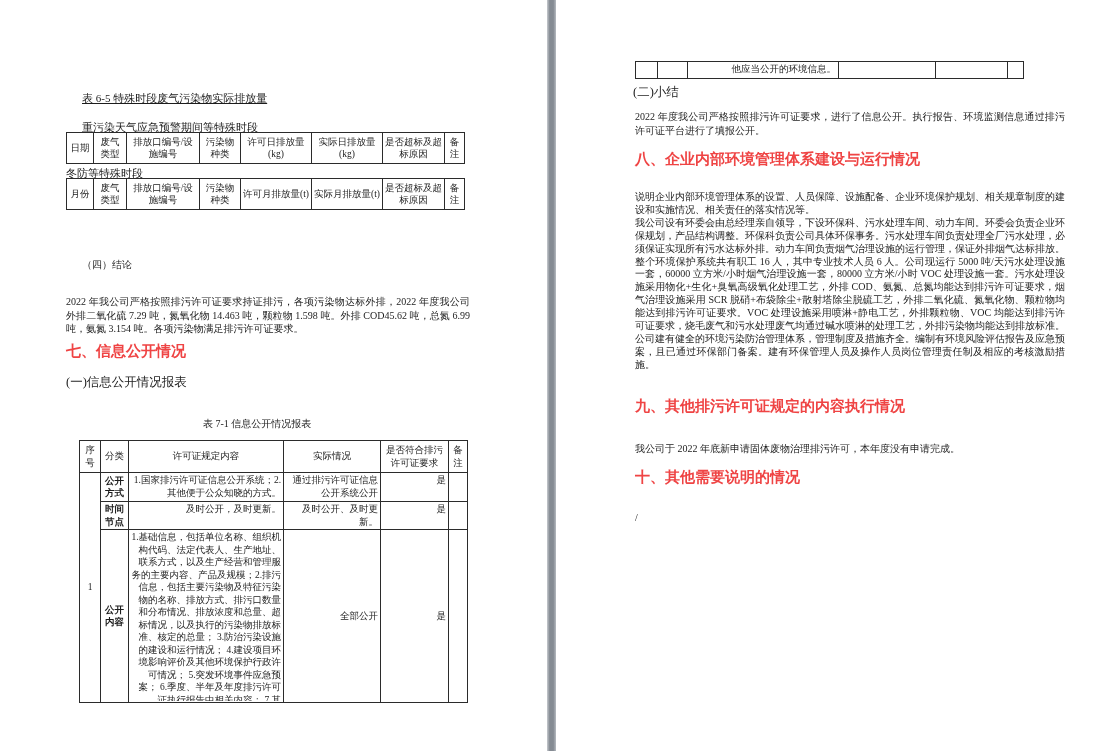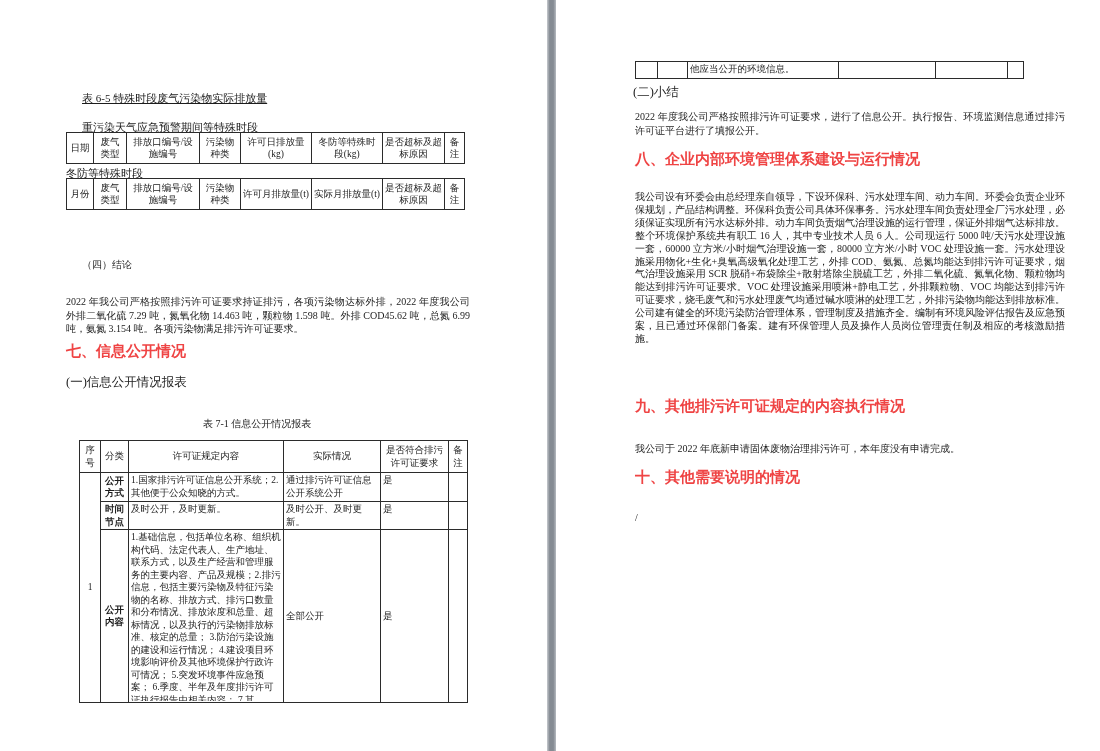--- a/index.html
+++ b/index.html
@@ -20,21 +20,21 @@
   .big-heading{font-size:15px;font-weight:bold;color:#ef4444;}
   .sub-heading{font-size:12.5px;}
   .conc-heading{font-size:10px;}
   table{border-collapse:collapse;table-layout:fixed;position:absolute;}
   td,th{
     border:1px solid #2b2b2b;
     font-size:9.5px;line-height:12.5px;font-weight:normal;
     padding:1px 2px;vertical-align:middle;overflow:hidden;
   }
   th{text-align:center;}
-  .cell-left{text-align:left;vertical-align:top;}
+  .cell-left{text-align:right;vertical-align:top;}
   .cell-center{text-align:center;}
   .clip{overflow:hidden;}
 </style>
 </head>
 <body>
 
 <div class="page" style="left:0;width:547px;"></div>
 
 <div class="page" style="left:556px;width:544px;"></div>
 
@@ -55,21 +55,21 @@
       <col style="width:62px">
       <col style="width:20px">
   </colgroup>
   <tbody>
       <tr style="height:31px;">
     <th>日期</th>
     <th>废气类型</th>
     <th>排放口编号/设施编号</th>
     <th>污染物种类</th>
     <th>许可日排放量(kg)</th>
-    <th>冬防等特殊时段(kg)</th>
+    <th>实际日排放量(kg)</th>
     <th>是否超标及超标原因</th>
     <th>备注</th>
   </tr>
 </tbody>
   </table>
 
 <div class="abs small-title" style="left:66px;top:166px;">冬防等特殊时段</div>
 
 <table style="left:66px;top:178px;width:398px;">
   <colgroup>
@@ -172,20 +172,21 @@
 </tbody>
   </table>
 
 <div class="abs sub-heading" style="left:633px;top:84px;">(二)小结</div>
 
 <div class="abs doc-text clip" style="left:635px;top:110px;width:430px;height:30px;">2022 年度我公司严格按照排污许可证要求，进行了信息公开。执行报告、环境监测信息通过排污许可证平台进行了填报公开。</div>
 
 <div class="abs big-heading" style="left:635px;top:150px;">八、企业内部环境管理体系建设与运行情况</div>
 
 <div class="abs clip" style="left:635px;top:191px;width:430px;height:194px;">
+  <div class="doc-text" style="line-height:12.9px;">说明企业内部环境管理体系的设置、人员保障、设施配备、企业环境保护规划、相关规章制度的建设和实施情况、相关责任的落实情况等。</div>
   <div class="doc-text" style="line-height:12.9px;">我公司设有环委会由总经理亲自领导，下设环保科、污水处理车间、动力车间。环委会负责企业环保规划，产品结构调整。环保科负责公司具体环保事务。污水处理车间负责处理全厂污水处理，必须保证实现所有污水达标外排。动力车间负责烟气治理设施的运行管理，保证外排烟气达标排放。整个环境保护系统共有职工 16 人，其中专业技术人员 6 人。公司现运行 5000 吨/天污水处理设施一套，60000 立方米/小时烟气治理设施一套，80000 立方米/小时 VOC 处理设施一套。污水处理设施采用物化+生化+臭氧高级氧化处理工艺，外排 COD、氨氮、总氮均能达到排污许可证要求，烟气治理设施采用 SCR 脱硝+布袋除尘+散射塔除尘脱硫工艺，外排二氧化硫、氮氧化物、颗粒物均能达到排污许可证要求。VOC 处理设施采用喷淋+静电工艺，外排颗粒物、VOC 均能达到排污许可证要求，烧毛废气和污水处理废气均通过碱水喷淋的处理工艺，外排污染物均能达到排放标准。 公司建有健全的环境污染防治管理体系，管理制度及措施齐全。编制有环境风险评估报告及应急预案，且已通过环保部门备案。建有环保管理人员及操作人员岗位管理责任制及相应的考核激励措施。</div>
 </div>
 
 <div class="abs big-heading" style="left:635px;top:397px;">九、其他排污许可证规定的内容执行情况</div>
 
 <div class="abs doc-text clip" style="left:635px;top:442px;width:430px;height:16px;">我公司于 2022 年底新申请固体废物治理排污许可，本年度没有申请完成。</div>
 
 <div class="abs big-heading" style="left:635px;top:468px;">十、其他需要说明的情况</div>
 
 <div class="abs doc-text" style="left:635px;top:511px;">/</div>

